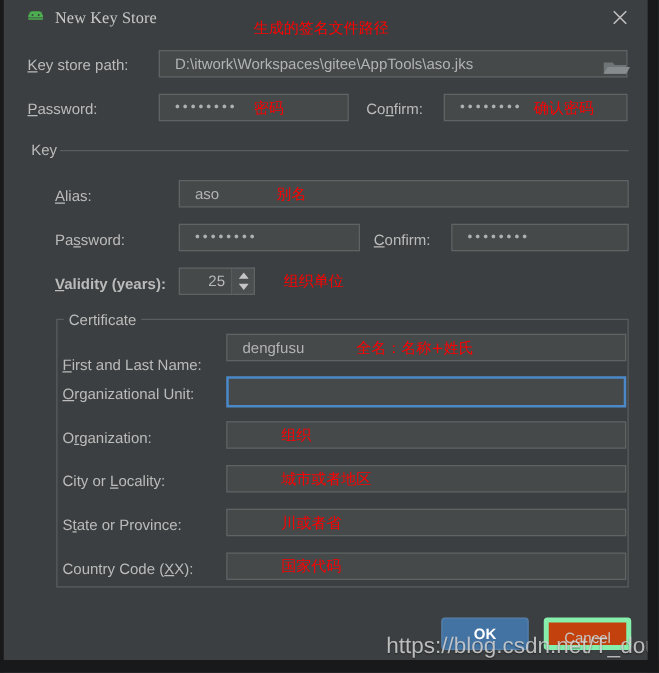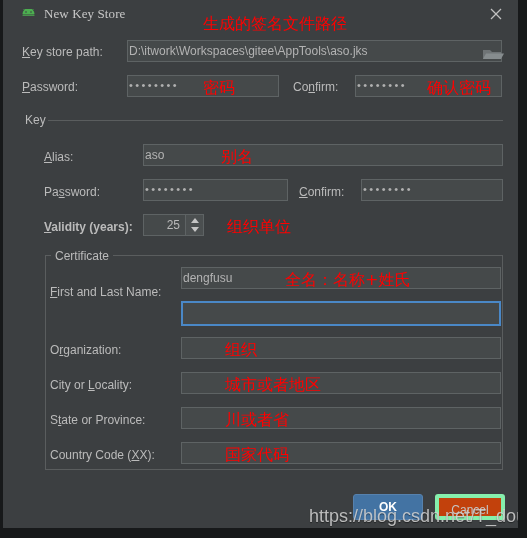--- a/index.html
+++ b/index.html
@@ -71,39 +71,39 @@
   
   .field {
     position: absolute;
     box-sizing: border-box;
     background: #45494a;
     border: 1px solid #5e6364;
     height: 22px;
     color: #b3b3b3;
     font-size: 12px;
     line-height: 20px;
-    padding-left: 1px;
+    padding-left: 12px;
     white-space: nowrap;
     overflow: hidden;
   }
   .field.focused {
     border: 2px solid #4a88c7;
     background: #45494a;
   }
   .field .dots {
     letter-spacing: 2.4px;
     font-size: 11px;
     color: #b0b0b0;
     position: relative;
     top: -1px;
   }
   .annot {
     position: absolute;
     color: #ff0000;
-    font-size: 16px;
+    font-size: 12px;
     white-space: nowrap;
     font-family: "DejaVu Sans", sans-serif;
   }
 
   
   #browse-btn {
     position: absolute;
     width: 22px; height: 16px;
     cursor: pointer;
   }
@@ -264,20 +264,21 @@
   </div>
   <div class="annot" style="left:224px; top:217px;">组织单位</div>
 
   <div id="cert-box" style="left:42px; top:255px; width:458px; height:215px;"></div>
   <div class="group-title" style="left:48px; top:249px;">Certificate</div>
 
   <div class="lbl" style="left:47px; top:273px;margin-top:12px;"><u>F</u>irst and Last Name:</div>
   <div class="field" style="left:178px; top:267px; width:320px;">dengfusu</div>
   <div class="annot" style="left:282px; top:270px;">全名：名称+姓氏</div>
 
+  <div class="lbl" style="left:47px; top:308px;"><u>O</u>rganizational Unit:</div>
   <div class="field focused" style="left:178px; top:301px; width:320px; height:25px;"></div>
   <div class="annot" style="left:222px; top:305px;margin-top:31px;">组织单位</div>
 
   <div class="lbl" style="left:47px; top:343px;">O<u>r</u>ganization:</div>
   <div class="field" style="left:178px; top:337px; width:320px;"></div>
   <div class="annot" style="left:222px; top:340px;">组织</div>
 
   <div class="lbl" style="left:47px; top:378px;">City or <u>L</u>ocality:</div>
   <div class="field" style="left:178px; top:372px; width:320px;"></div>
   <div class="annot" style="left:222px; top:375px;">城市或者地区</div>

